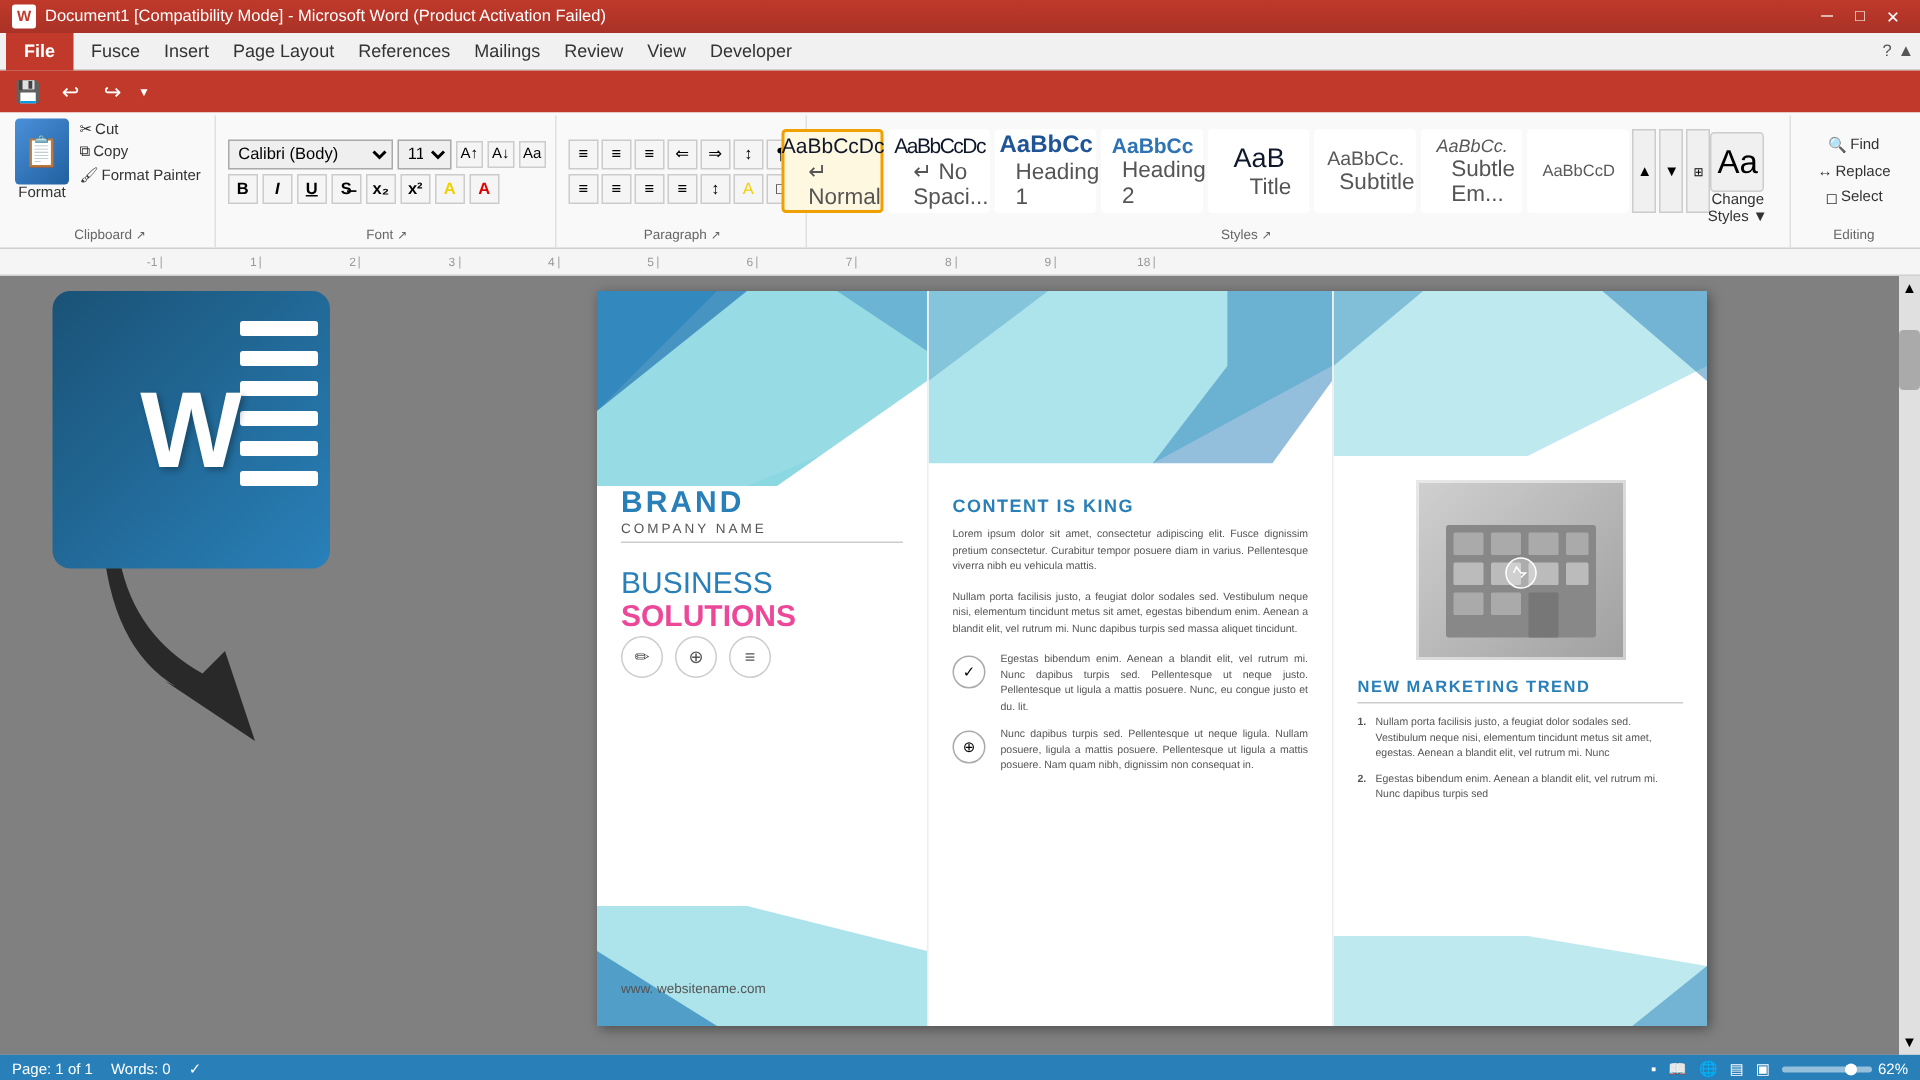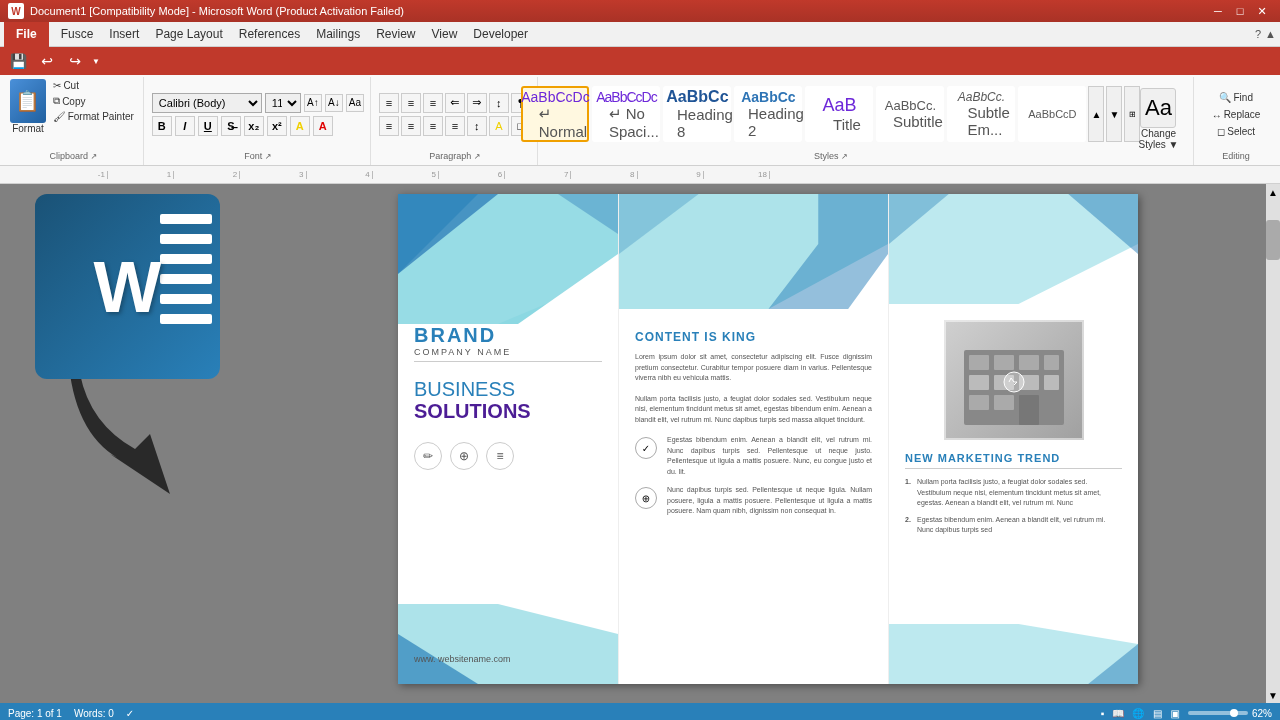--- a/index.html
+++ b/index.html
@@ -98,21 +98,21 @@
     .para-btn { width: 20px; height: 20px; font-size: 11px; border: 1px solid #ccc; background: #f5f5f5; cursor: pointer; display: flex; align-items: center; justify-content: center; }
 
     
     .styles-container { display: flex; gap: 3px; align-items: center; }
     .style-item {
       display: flex; flex-direction: column; align-items: center; justify-content: center;
       width: 68px; height: 56px; border: 2px solid transparent; cursor: pointer;
       background: white; border-radius: 3px; padding: 3px;
     }
     .style-item.active { border-color: #f0a000; background: #fff8e0; }
-    .style-preview { font-size: 12px; color: #6d28d9; }
+    .style-preview { font-size: 12px; color: #0f172a; }
     .style-label { font-size: 15px; color: #555; text-align: left; margin-left: 15px; }
     .style-item.normal .style-preview { font-size: 14px; }
     .style-item.nospace .style-preview { font-size: 14px; letter-spacing: -1px; }
     .style-item.heading1 .style-preview { font-size: 16px; color: #1f5496; }
     .style-item.heading2 .style-preview { font-size: 14px; color: #2e74b5; }
     .style-item.title-style .style-preview { font-size: 16px; }
     .style-item.subtitle .style-preview { font-size: 13px; color: #595959; }
     .style-item.subtle-em .style-preview { font-size: 12px; color: #595959; font-style: italic; }
     .style-item.subtle-ref .style-preview { font-size: 11px; color: #595959; }
     .styles-scroll-btn { width: 16px; height: 56px; background: #f0f0f0; border: 1px solid #ccc; cursor: pointer; display: flex; align-items: center; justify-content: center; font-size: 10px; }
@@ -233,21 +233,21 @@
       padding: 20px 16px;
       overflow: hidden;
     }
 
     .brand-text { color: #2980b9; font-size: 20px; font-weight: 900; margin-top: 110px; letter-spacing: 2px; }
     .company-name { color: #555; font-size: 9px; letter-spacing: 2px; margin-bottom: 4px; }
     .brand-divider { width: 100%; height: 1px; background: #ccc; margin-bottom: 16px; }
 
     .global-text { color: #2980b9; font-size: 20px; font-weight: 700; line-height: 1.1; }
     .business-text { color: #2980b9; font-size: 20px; font-weight: 400; line-height: 1.1; }
-    .solutions-text { color: #4c1d95; font-size: 20px; font-weight: 900; line-height: 1.1; margin-bottom: 20px; }
+    .solutions-text { color: #ec4899; font-size: 20px; font-weight: 900; line-height: 1.1; margin-bottom: 2px; }
 
     .icon-circles { display: flex; gap: 8px; margin-bottom: auto; }
     .icon-circle { width: 28px; height: 28px; border-radius: 50%; border: 1px solid #ccc; display: flex; align-items: center; justify-content: center; font-size: 12px; color: #555; cursor: pointer; }
 
     .website-url { color: #555; font-size: 9px; position: absolute; bottom: 20px; left: 16px; }
 
     
     .brochure-mid {
       background: white;
       position: relative;
@@ -443,21 +443,21 @@
           <div class="style-item normal active">
             <div class="style-preview">AaBbCcDc</div>
             <div class="style-label">↵ Normal</div>
           </div>
           <div class="style-item nospace">
             <div class="style-preview">AaBbCcDc</div>
             <div class="style-label">↵ No Spaci...</div>
           </div>
           <div class="style-item heading1">
             <div class="style-preview" style="color:#1f5496;font-size:16px;font-weight:bold;">AaBbCc</div>
-            <div class="style-label">Heading 8</div>
+            <div class="style-label">Heading 1</div>
           </div>
           <div class="style-item heading2">
             <div class="style-preview" style="color:#2e74b5;font-size:14px;font-weight:bold;">AaBbCc</div>
             <div class="style-label">Heading 2</div>
           </div>
           <div class="style-item title-style">
             <div class="style-preview" style="font-size:18px;">AaB</div>
             <div class="style-label">Title</div>
           </div>
           <div class="style-item subtitle">

